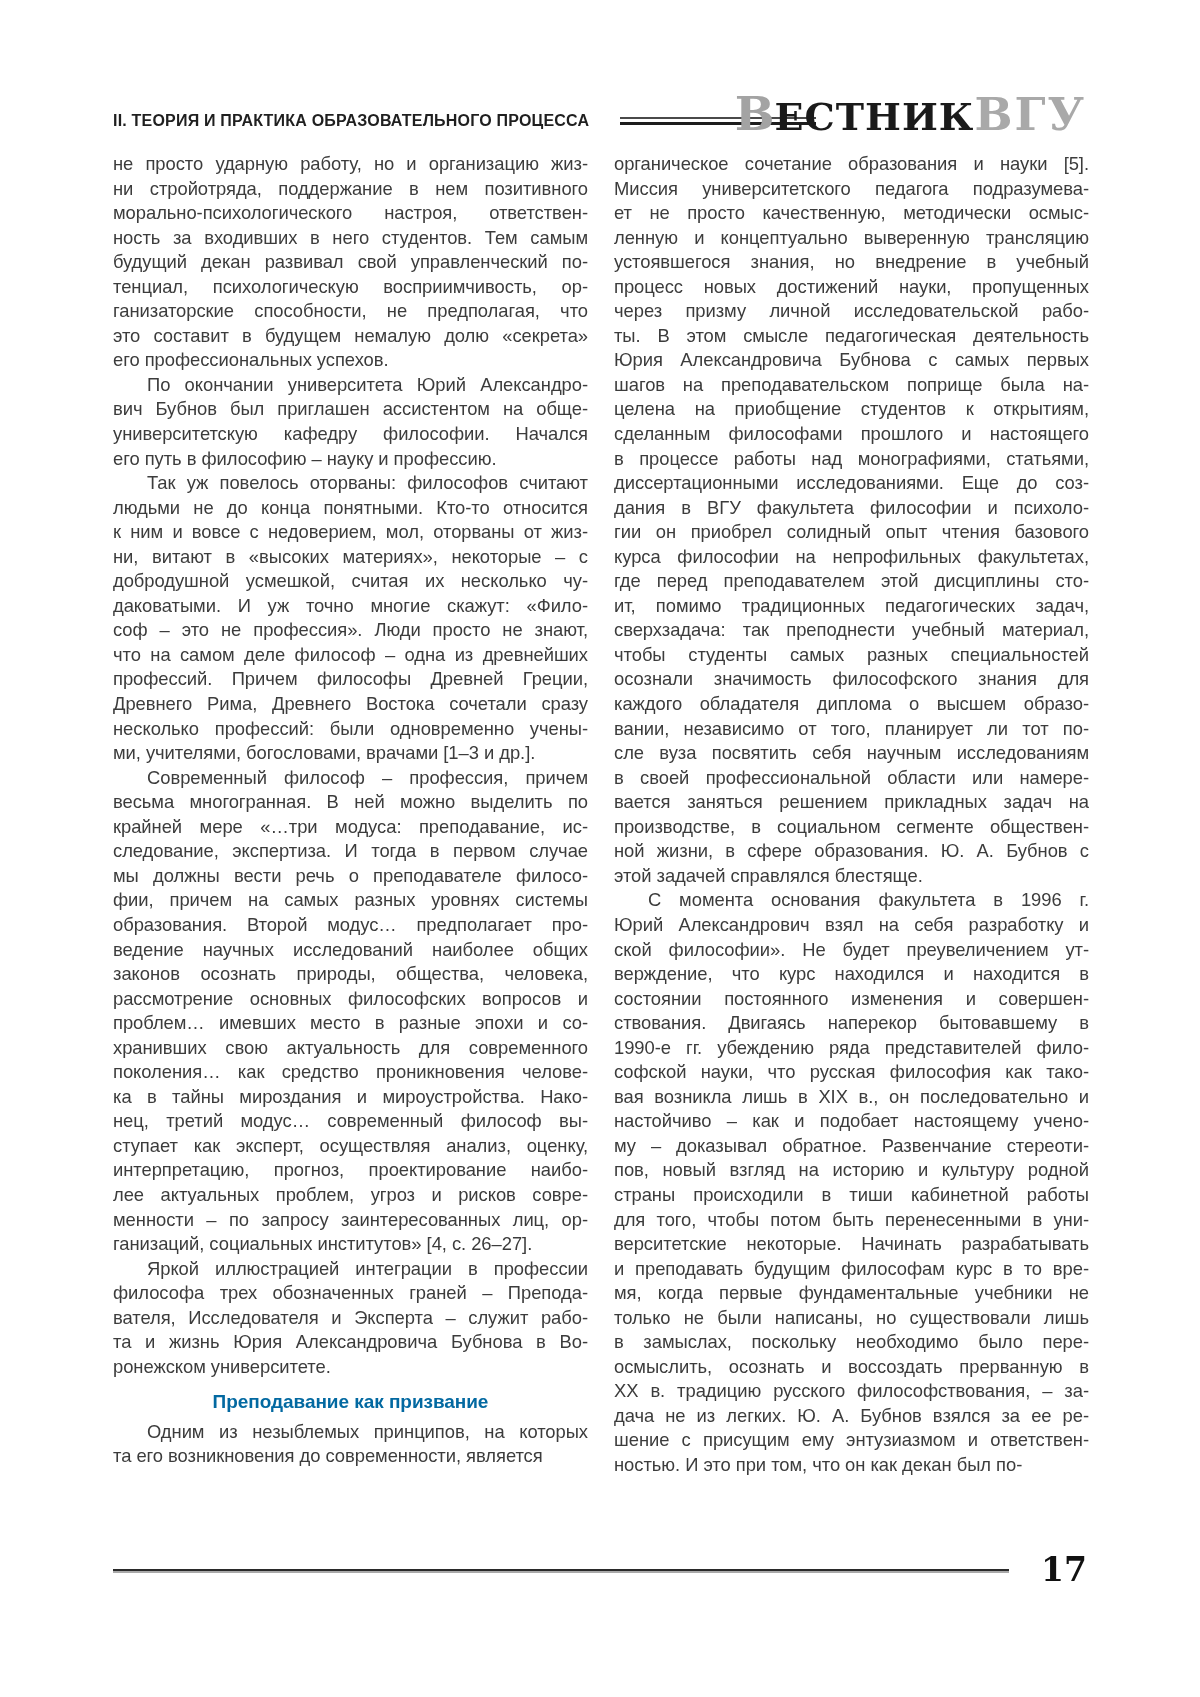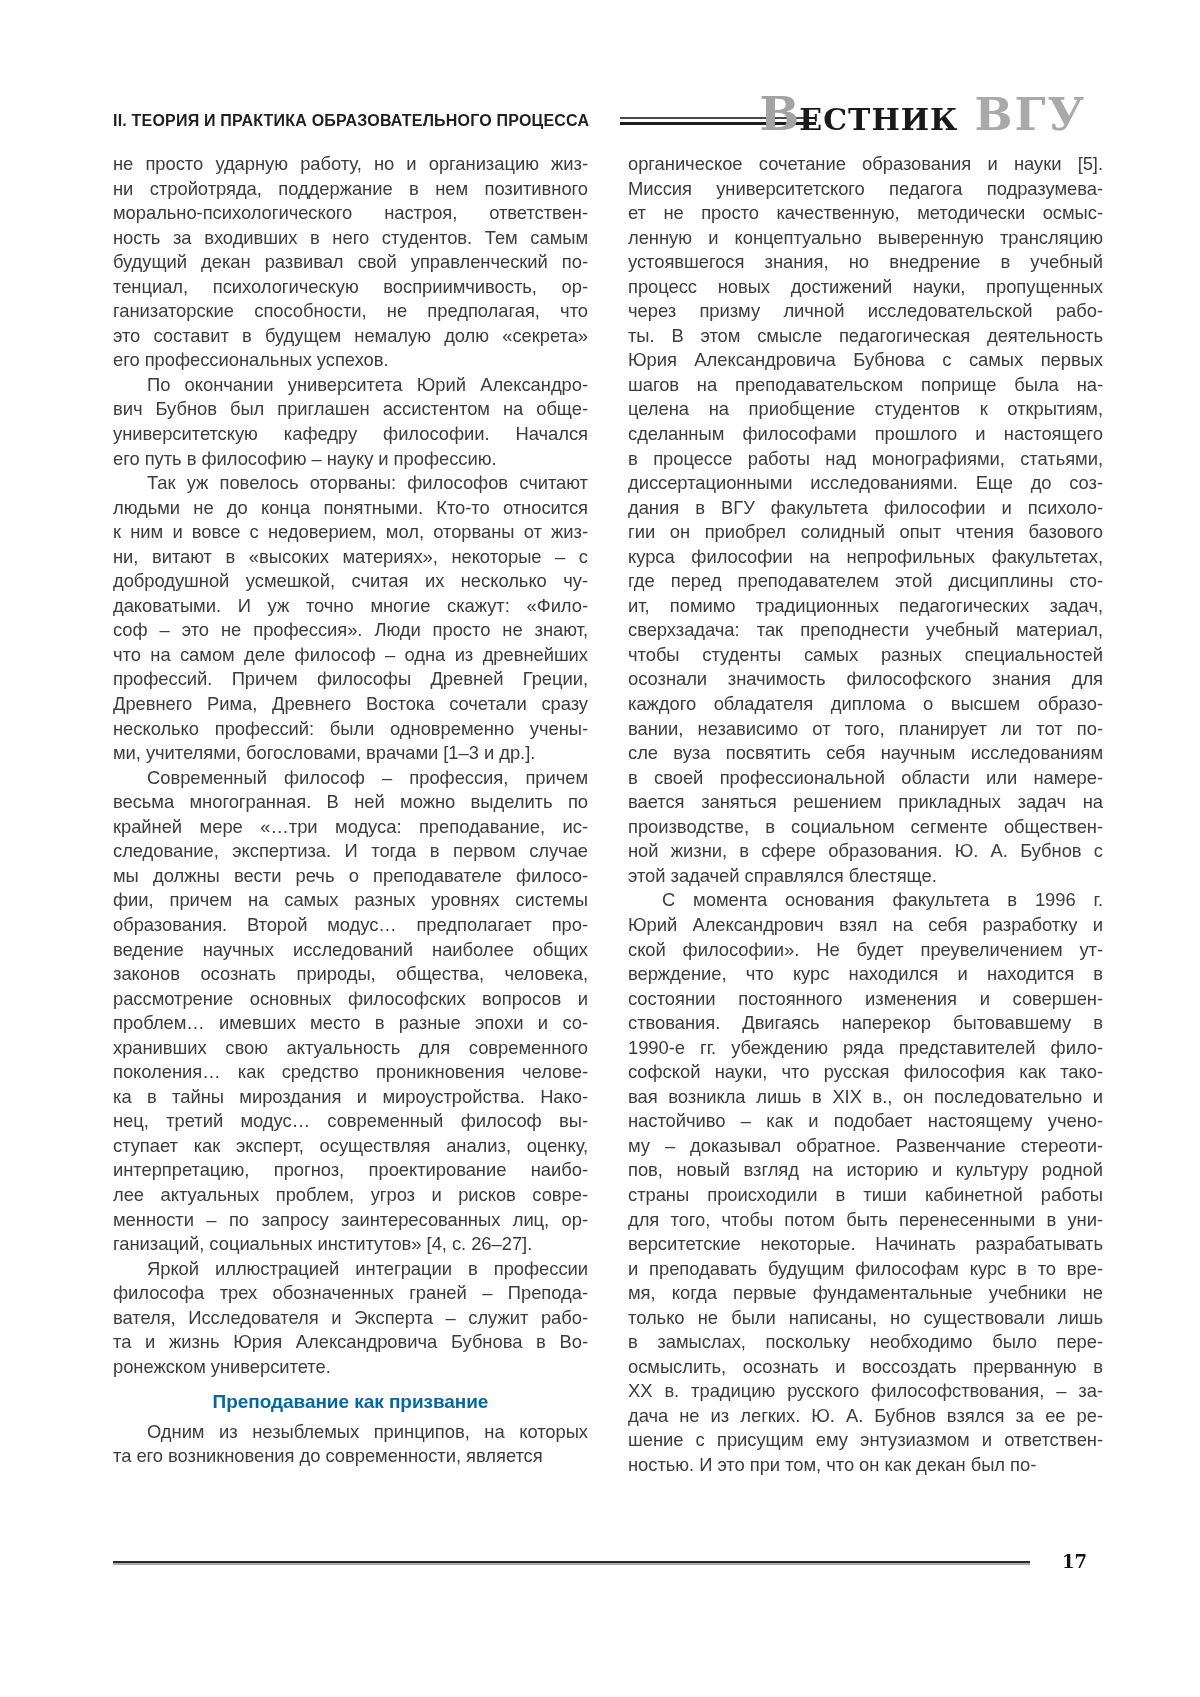--- a/index.html
+++ b/index.html
@@ -35,31 +35,31 @@
   .journal-logo {
     position: absolute;
     right: 114px;
     top: 90px;
     font-family: "DejaVu Serif", serif;
     font-weight: bold;
     white-space: nowrap;
     line-height: 1;
   }
   .logo-initial { font-size: 47px; color: #a3a3a3; }
-  .logo-rest    { font-size: 30px; color: #1a1a1a; letter-spacing: 1px; }
-  .logo-abbr    { font-size: 45px; color: #a9a9a9; letter-spacing: 2px; margin-left: 16px; text-align: center; }
+  .logo-rest    { font-size: 38px; color: #1a1a1a; letter-spacing: 1px; }
+  .logo-abbr    { font-size: 45px; color: #a9a9a9; letter-spacing: 2px; margin-left: 0; text-align: center; }
 
   
   .columns {
     position: absolute;
     left: 113px;
     right: 119px;
     top: 152px;
     display: flex;
-    gap: 40px;
+    gap: 26px;
   }
   .col {
     width: 475px;
     flex: 0 0 475px;
     font-size: 18.4px;
     line-height: 24.55px;
     color: #3c3c3c;
     letter-spacing: -0.05px;
   }
   .para { margin: 0; }
@@ -93,21 +93,21 @@
   .footer-rule {
     flex: 1 1 auto;
     height: 0;
     border-top: 2.5px solid #2a2a2a;
     box-shadow: 0 2px 0 #a9a9a9;
   }
   .page-number {
     margin-left: 32px;
     font-family: "DejaVu Serif", serif;
     font-weight: bold;
-    font-size: 18px;
+    font-size: 33px;
     color: #111111;
     line-height: 1;
   }
 </style>
 </head>
 <body>
 
 <div class="page">
 
   <header>

